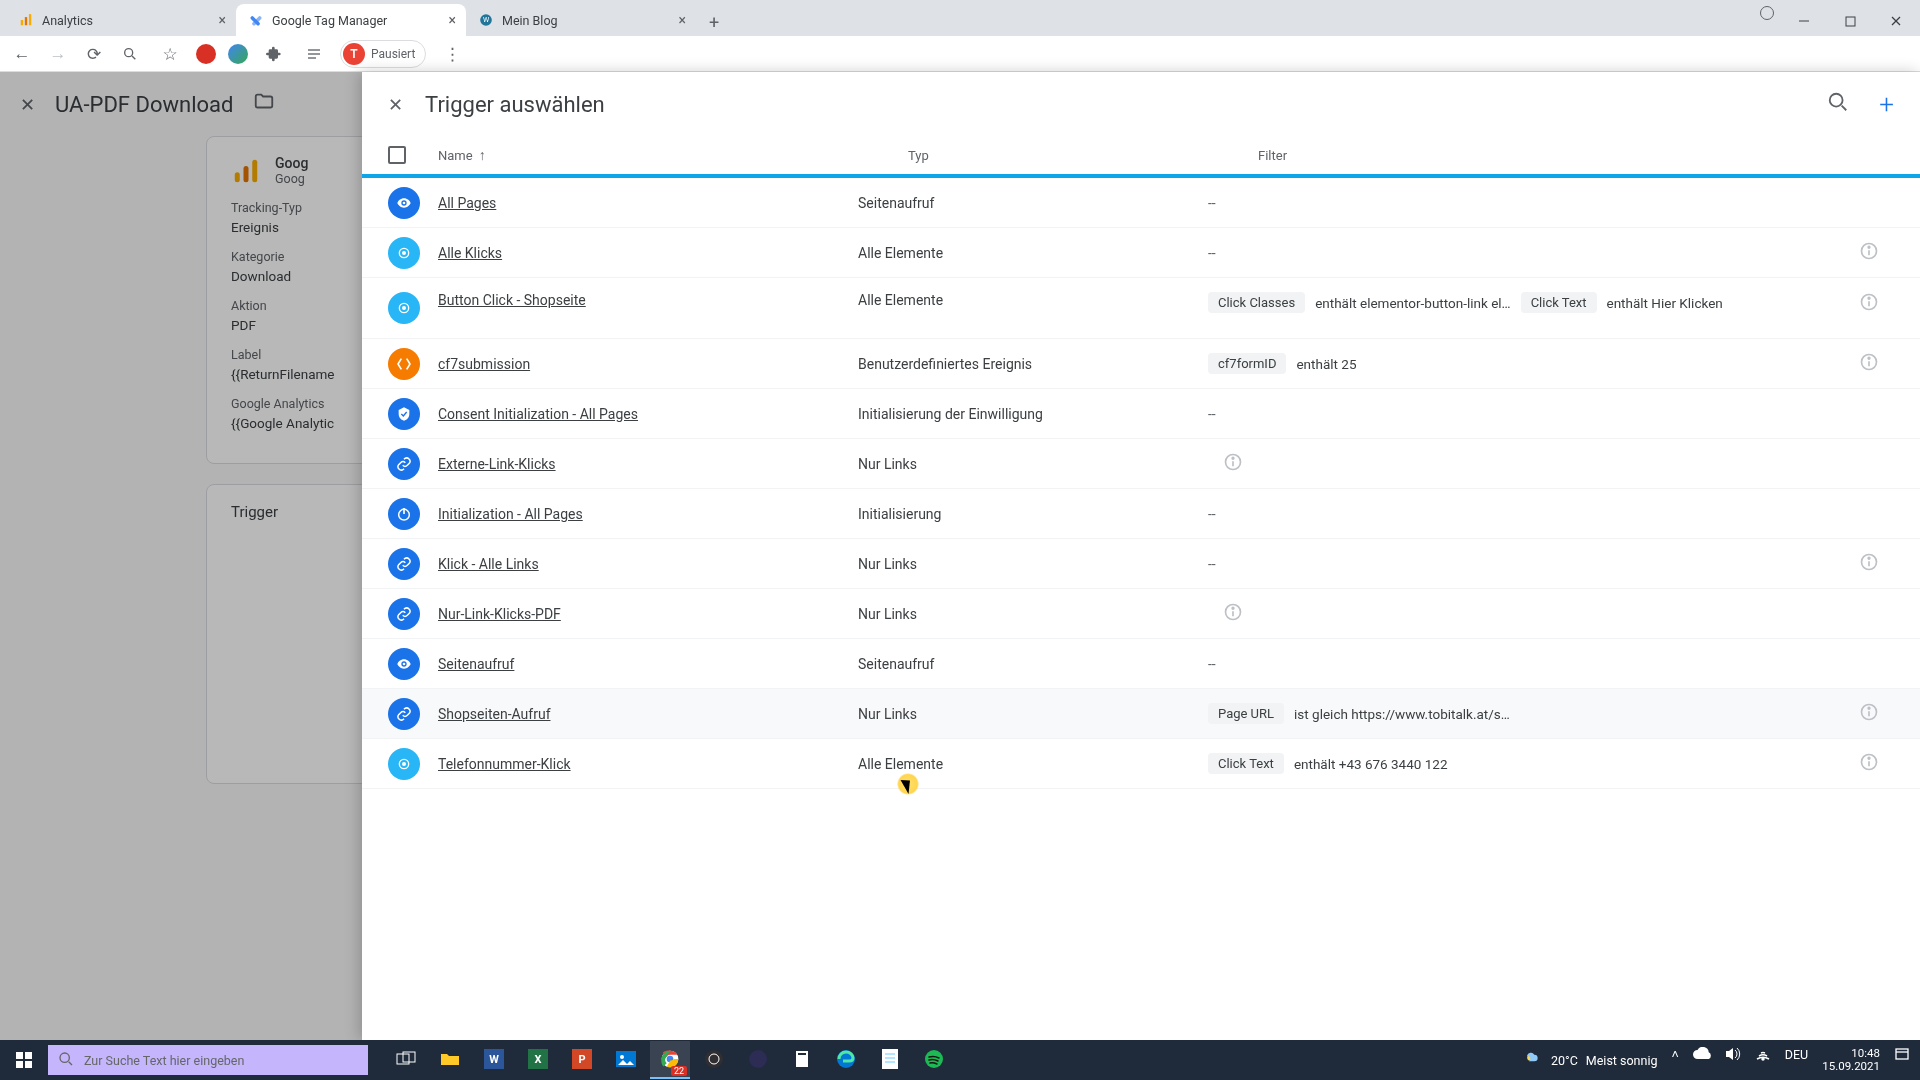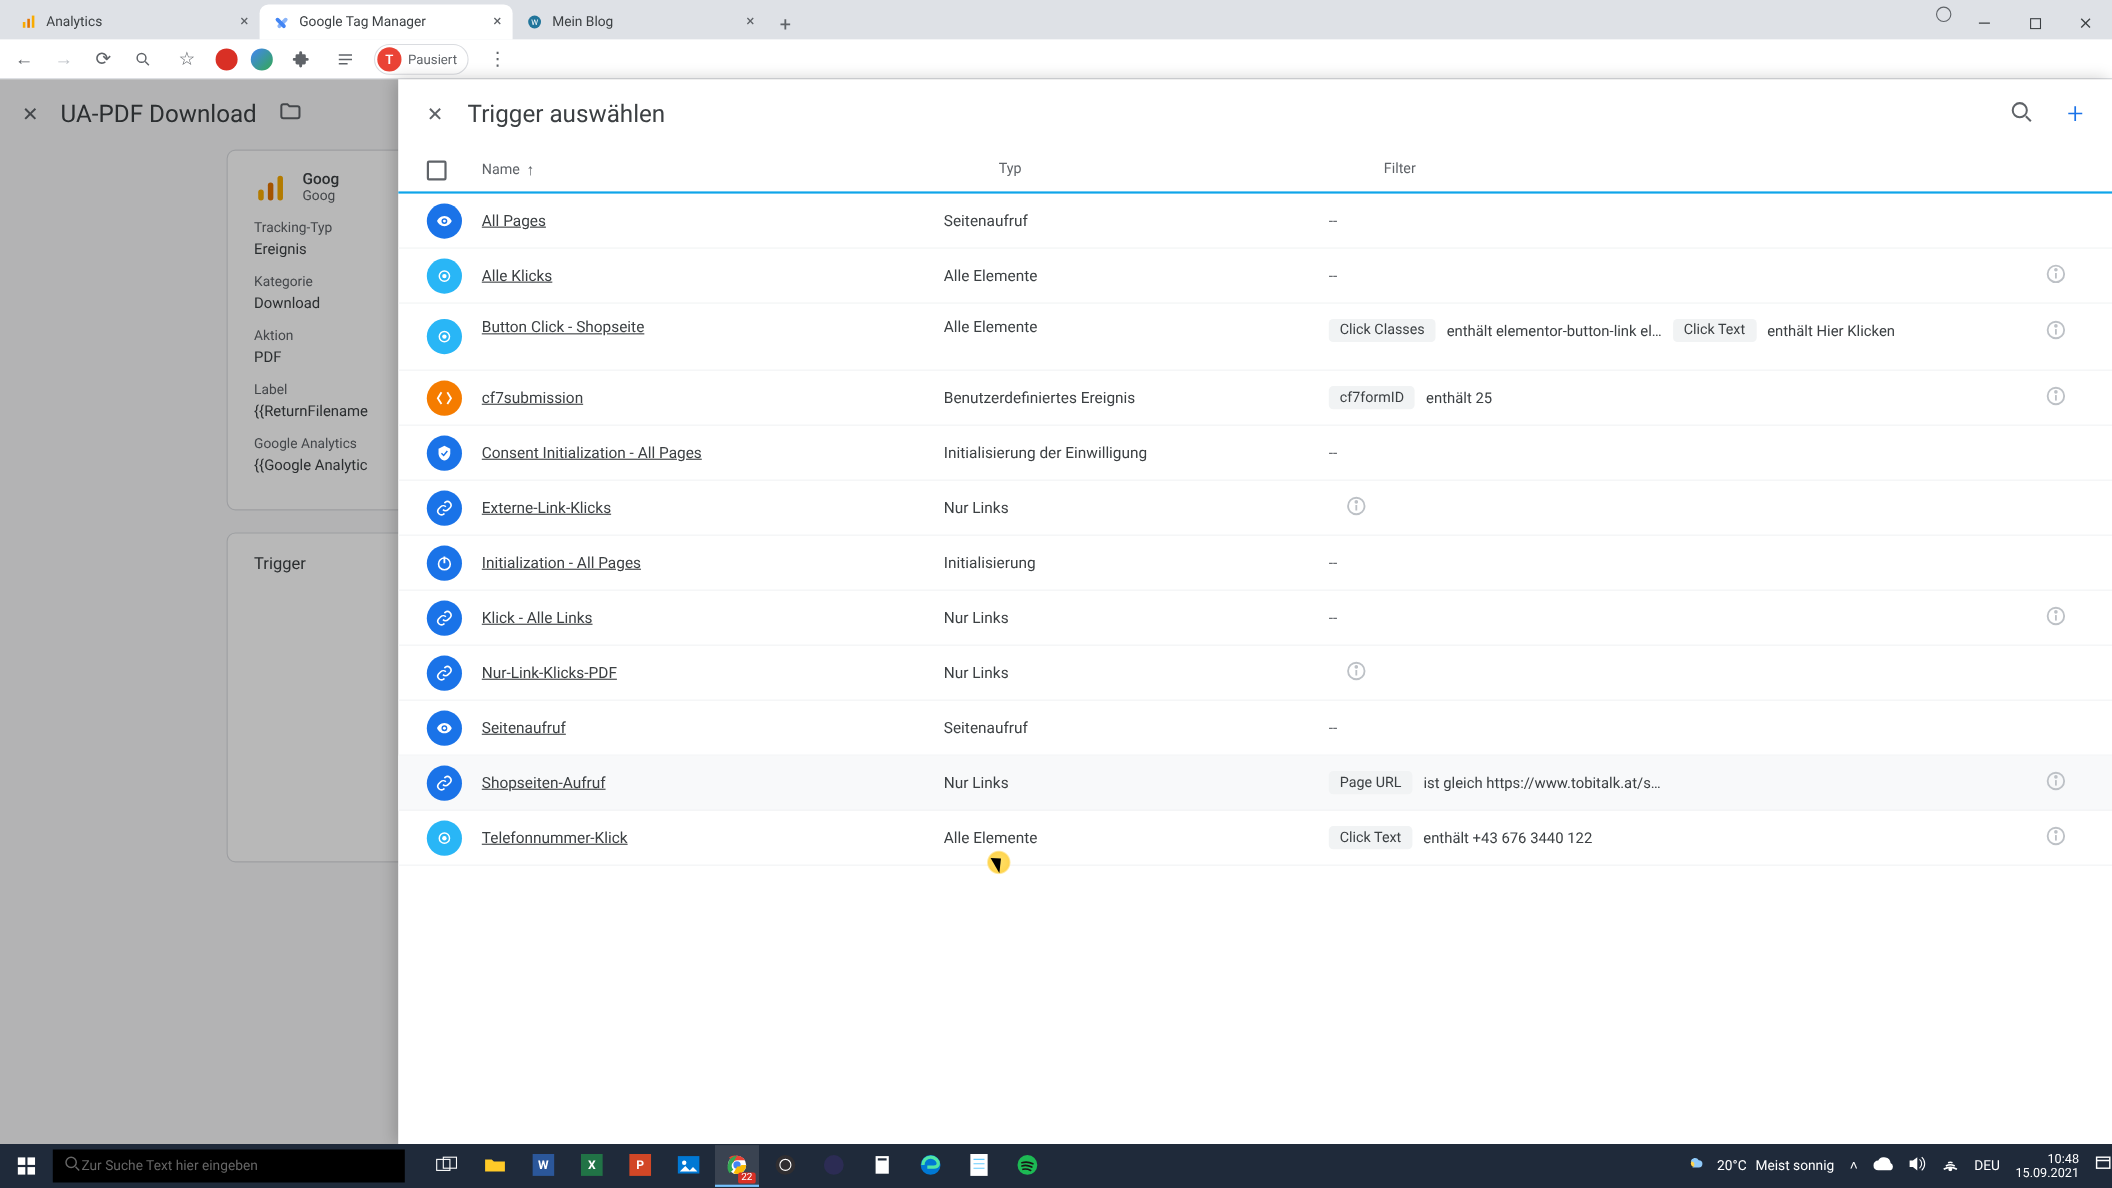--- a/index.html
+++ b/index.html
@@ -50,21 +50,21 @@
 
 .panel { position:absolute; top:0; left:362px; right:0; bottom:0; background:#fff; box-shadow:-3px 0 14px rgba(0,0,0,.2); display:flex; flex-direction:column; }
 .panel-head { height:64px; display:flex; align-items:center; padding:0 26px; gap:22px; }
 .panel-x { font-size:18px; color:#5f6368; }
 .panel-title { font-size:22px; color:#3c4043; }
 .panel-tools { margin-left:auto; display:flex; align-items:center; gap:30px; }
 .tool-ico { color:#5f6368; font-size:20px; }
 .plus-ico { color:#1a73e8; font-size:26px; font-weight:300; }
 
 .table { flex:1; overflow:auto; }
-.thead { display:flex; align-items:flex-start; padding:10px 26px; font-size:13px; color:#5f6368; border-bottom:2px solid #0ea5e9; }
+.thead { display:flex; align-items:center; padding:10px 26px; font-size:13px; color:#5f6368; border-bottom:4px solid #0ea5e9; }
 .col-check { width:50px; }
 .chk { width:18px; height:18px; border:2px solid #5f6368; border-radius:2px; }
 .col-name { width:470px; display:flex; align-items:center; gap:6px; }
 .sort-arrow { font-size:14px; }
 .col-type { width:350px; }
 .col-filter { flex:1; }
 .col-info { width:50px; display:flex; justify-content:center; }
 
 .trow { display:flex; align-items:center; padding:8px 26px; min-height:50px; border-bottom:1px solid #f1f3f4; font-size:14px; color:#3c4043; }
 .trow.hovered { background:#f8f9fa; }
@@ -86,25 +86,25 @@
 .trow.multiline { align-items:flex-start; padding-top:14px; padding-bottom:14px; }
 .trow.multiline .ticon { margin-top:0; }
 
 
 .cursor { position:absolute; width:22px; height:22px; border-radius:50%; background:radial-gradient(circle,#ffe16b 0%,#ffd54f 60%,rgba(255,213,79,0) 72%); pointer-events:none; }
 .cursor::after { content:""; position:absolute; left:7px; top:4px; width:0; height:0; border-left:8px solid #000; border-top:5px solid transparent; border-bottom:11px solid transparent; transform:rotate(-30deg); }
 
 
 .taskbar { position:absolute; left:0; right:0; bottom:0; height:40px; background:#1f2a3a; display:flex; align-items:center; color:#fff; font-size:12.5px; }
 .start { width:48px; height:40px; display:flex; align-items:center; justify-content:center; }
-.search-box { width:320px; height:30px; background:#000000; display:flex; align-items:center; padding:0 10px; color:#666; }
+.search-box { width:320px; height:30px; background:#c4b5fd; display:flex; align-items:center; padding:0 10px; gap:10px; color:#666; }
 .task-icons { display:flex; align-items:center; margin-left:18px; gap:4px; }
 .tico { width:40px; height:38px; display:flex; align-items:center; justify-content:center; position:relative; border-bottom:2px solid transparent; }
 .tico.active { background:rgba(255,255,255,.12); border-bottom-color:#76c2ff; }
-.tray { margin-left:auto; display:flex; align-items:center; gap:14px; }
+.tray { margin-left:auto; display:flex; gap:14px; padding-right:10px; }
 .weather { display:flex; align-items:center; gap:8px; font-size:12.5px; }
 .clock { text-align:right; line-height:1.15; font-size:11.5px; }
 </style>
 </head>
 <body style="transform: scale(1);">
 
 <div class="tabbar">
   <div class="tab">
     <span class="favicon">
       <svg width="14" height="14" viewBox="0 0 24 24">

